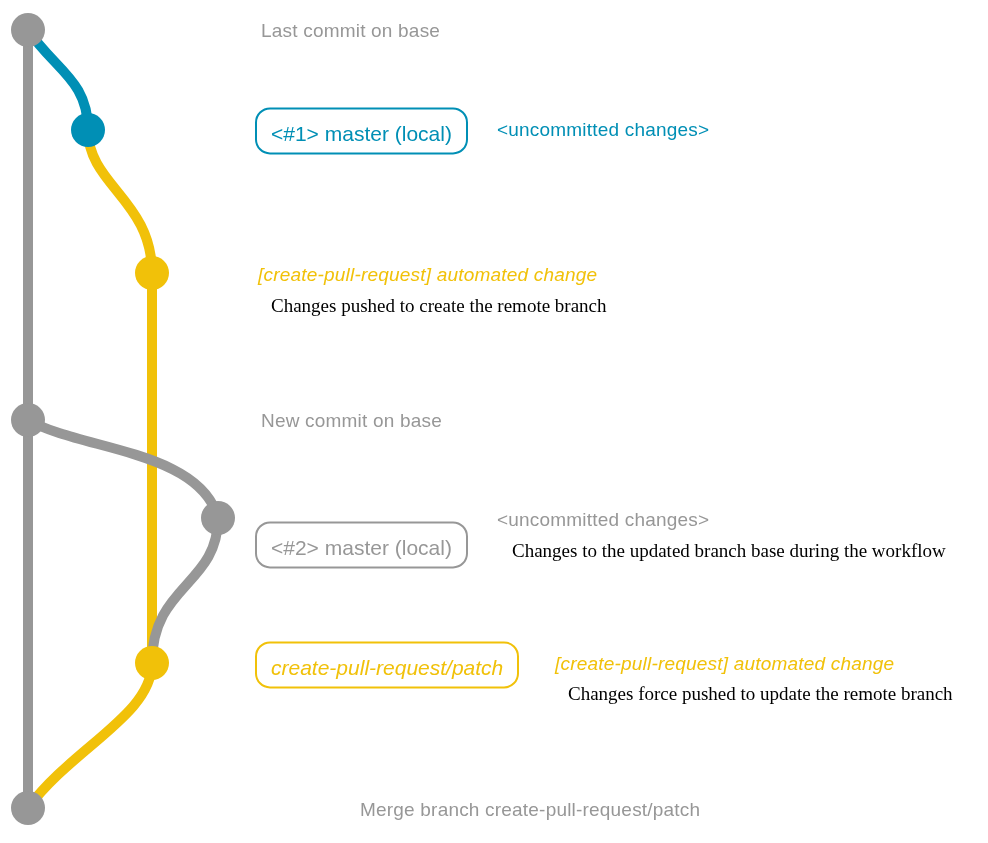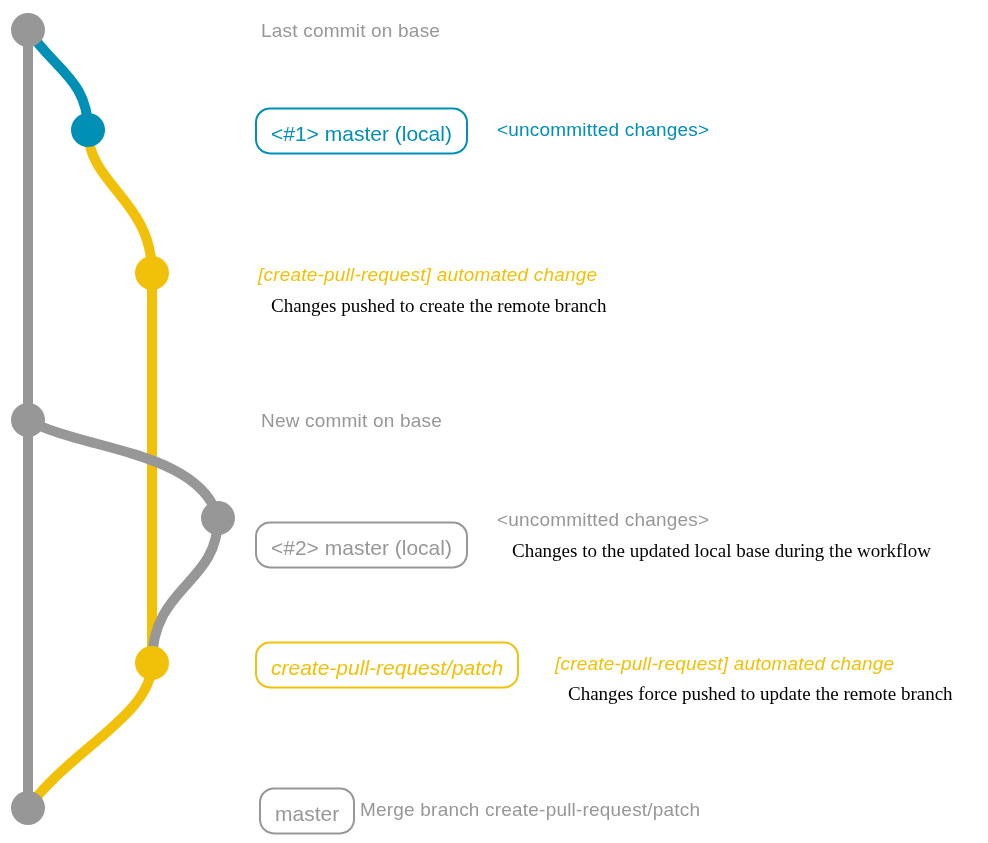--- a/index.html
+++ b/index.html
@@ -62,26 +62,23 @@
 
   <div class="abs lbl yellow" style="left:258px; top:275px;">[create-pull-request] automated change</div>
   <div class="abs lbl gray" style="left:261px; top:421px;">New commit on base</div>
 
   <div class="abs caption" style="left:271px; top:306px;">Changes pushed to create the remote branch</div>
 
   <div class="abs" style="left:255px; top:521px;margin-top:24px;">
     <span class="badge gray">&lt;#2&gt; master (local)</span>
   </div>
   <div class="abs lbl gray" style="left:497px; top:520px;">&lt;uncommitted changes&gt;</div>
-  <div class="abs caption" style="left:512px; top:551px;">Changes to the updated local base during the workflow</div>
+  <div class="abs caption" style="left:512px; top:551px;">Changes to the updated branch base during the workflow</div>
 
   <div class="abs" style="left:255px; top:665px;">
     <span class="badge yellow">create-pull-request/patch</span>
   </div>
   <div class="abs lbl yellow" style="left:555px; top:664px;">[create-pull-request] automated change</div>
   <div class="abs caption" style="left:568px; top:694px;text-align:center;">Changes force pushed to update the remote branch</div>
 
-  <div class="abs" style="left:259px; top:811px;">
-    <span class="badge gray">master</span>
-  </div>
   <div class="abs lbl gray" style="left:360px; top:810px;text-align:center;">Merge branch create-pull-request/patch</div>
 
 </div>
 
 </body></html>

